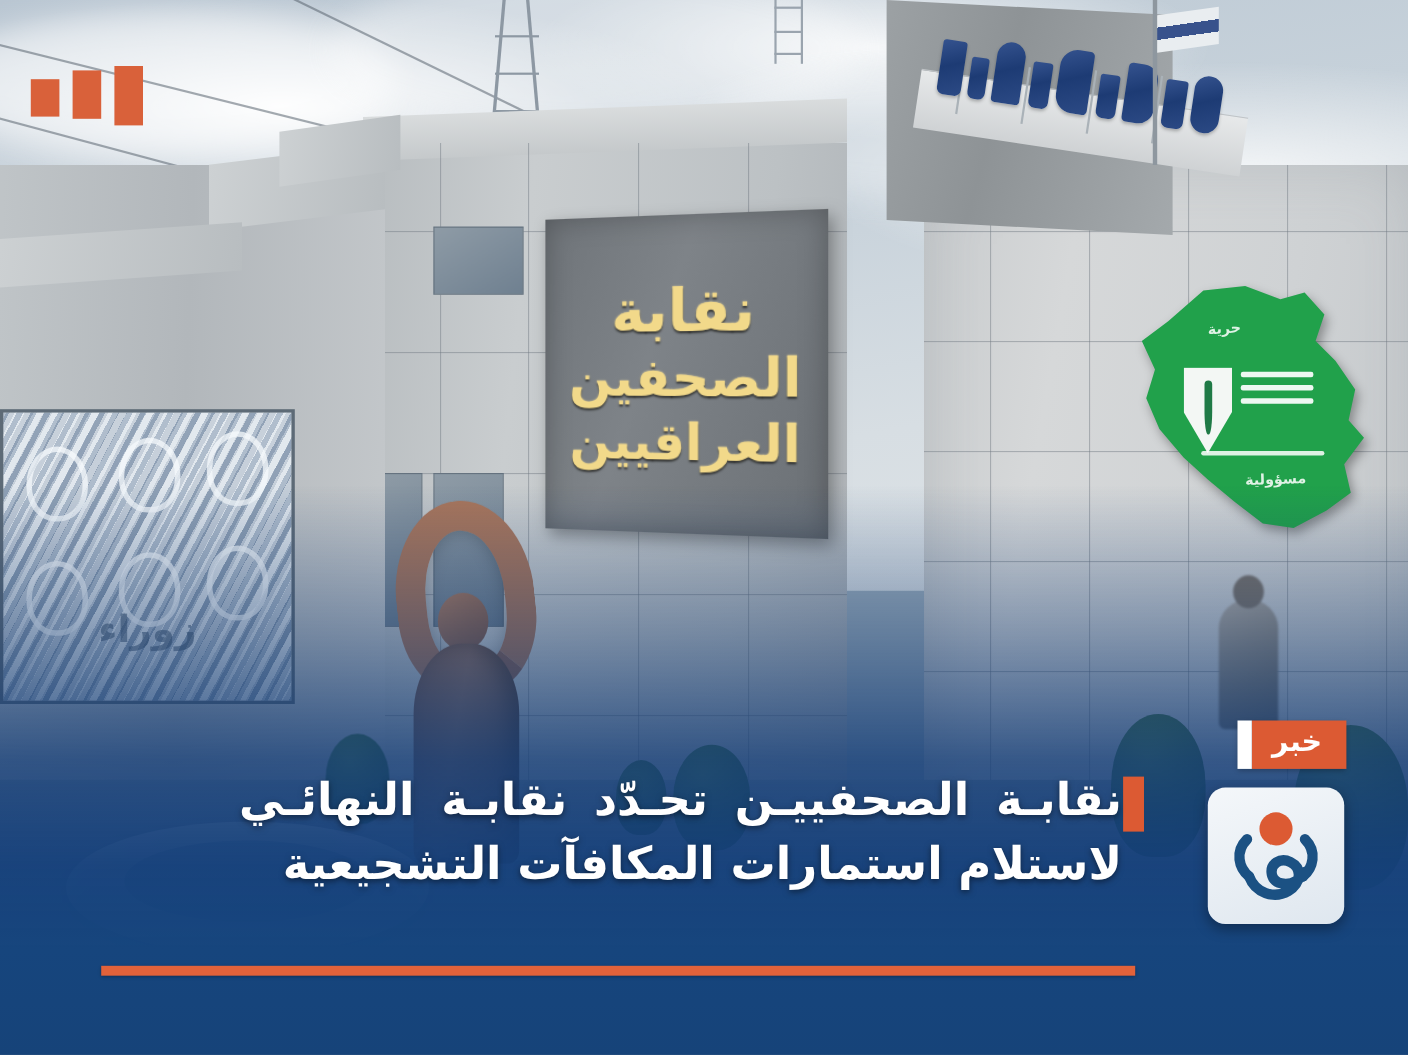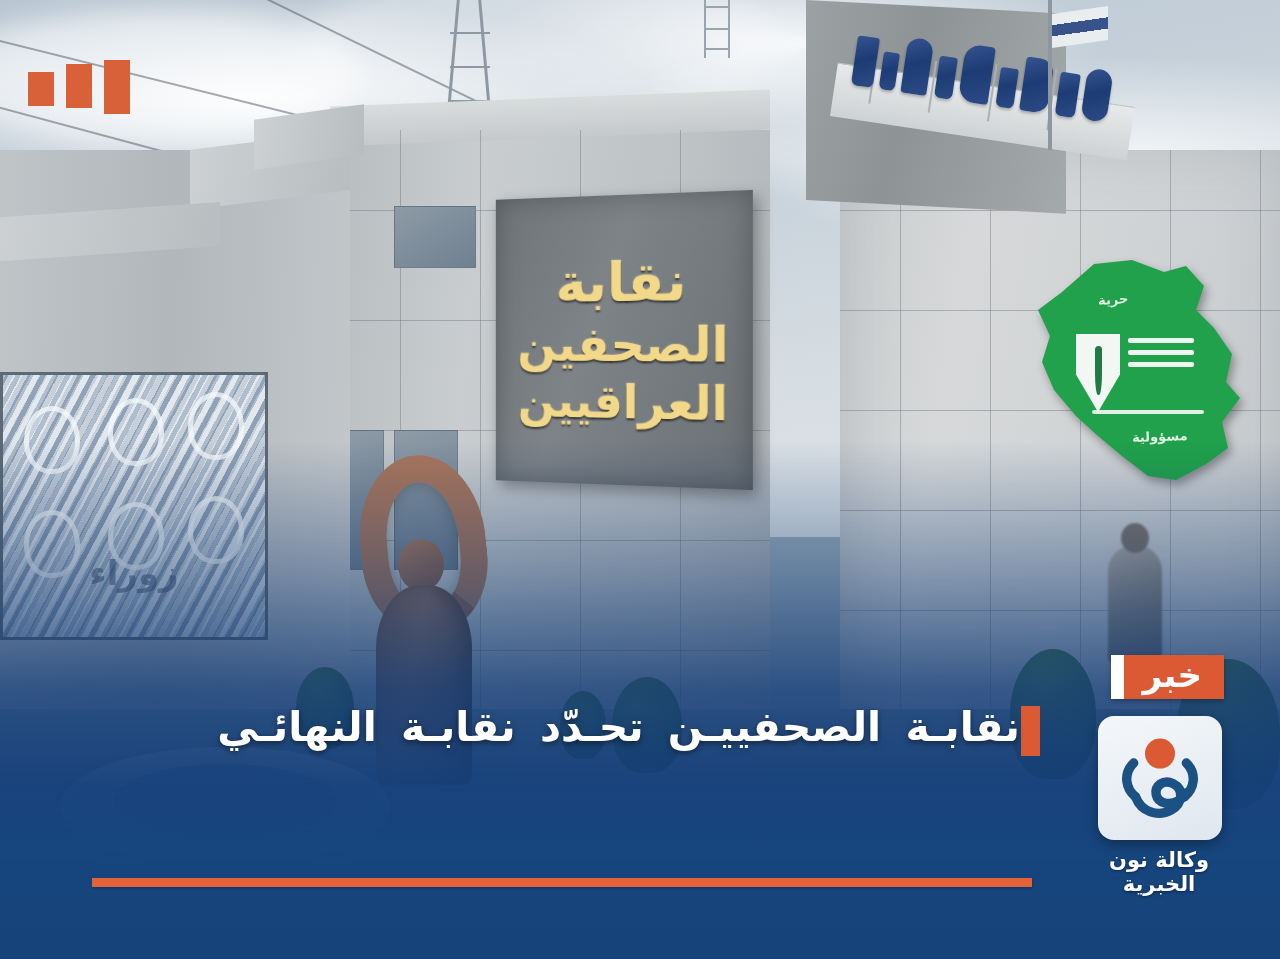--- a/index.html
+++ b/index.html
@@ -233,21 +233,21 @@
   .brandbars i:nth-child(1){ height:54px; }
   .brandbars i:nth-child(2){ height:44px; margin-top:4px; }
   .brandbars i:nth-child(3){ height:34px; margin-top:12px; }
 
   .badge{
     position:absolute; right:56px; top:655px;
     display:flex; align-items:stretch; height:44px;
     box-shadow:0 2px 5px rgba(0,0,0,.3);
   }
   .badge .txt{
-    background:#dc5a33; color:#fff; font-weight:700; font-size:34px;
+    background:#dc5a33; color:#fff; font-weight:700; font-size:26px;
     padding:0 22px 4px 18px; display:flex; align-items:center; line-height:1;
   }
   .badge .pip{ width:13px; background:#ffffff; }
 
   .logo{
     position:absolute; right:58px; top:716px;
     width:124px; height:124px; border-radius:16px;
     background:linear-gradient(160deg,#f4f7fa,#dfe7ef);
     box-shadow:0 4px 12px rgba(0,0,0,.35);
     display:flex; align-items:center; justify-content:center;
@@ -443,23 +443,23 @@
   <div class="logo">
     <svg viewBox="0 0 100 100">
       <circle cx="50" cy="24" r="16" fill="#dc5a33"></circle>
       <path d="M22 34 C10 46 14 62 24 70" stroke="#1b5183" stroke-width="10" fill="none" stroke-linecap="round"></path>
       <path d="M78 34 C90 46 86 62 76 70" stroke="#1b5183" stroke-width="10" fill="none" stroke-linecap="round"></path>
       <path d="M24 70 C30 86 48 92 62 84 C74 77 76 62 64 56 C54 51 44 58 46 68
                C48 77 60 80 70 74 C78 69 80 60 76 70" stroke="#1b5183" stroke-width="10" fill="none" stroke-linecap="round"></path>
     </svg>
   </div>
 
-  <div class="agency">وكالة نون الخبرية</div>
 
   <div class="accent"></div>
 
   <div class="headline">
     <span class="l1">نقابـة الصحفييـن تحـدّد نقابـة النهائـي</span>
+    <span class="l2">لاستلام استمارات المكافآت التشجيعية</span>
   </div>
 
   <div class="rule"></div>
 
 </div>
 
 </body></html>

